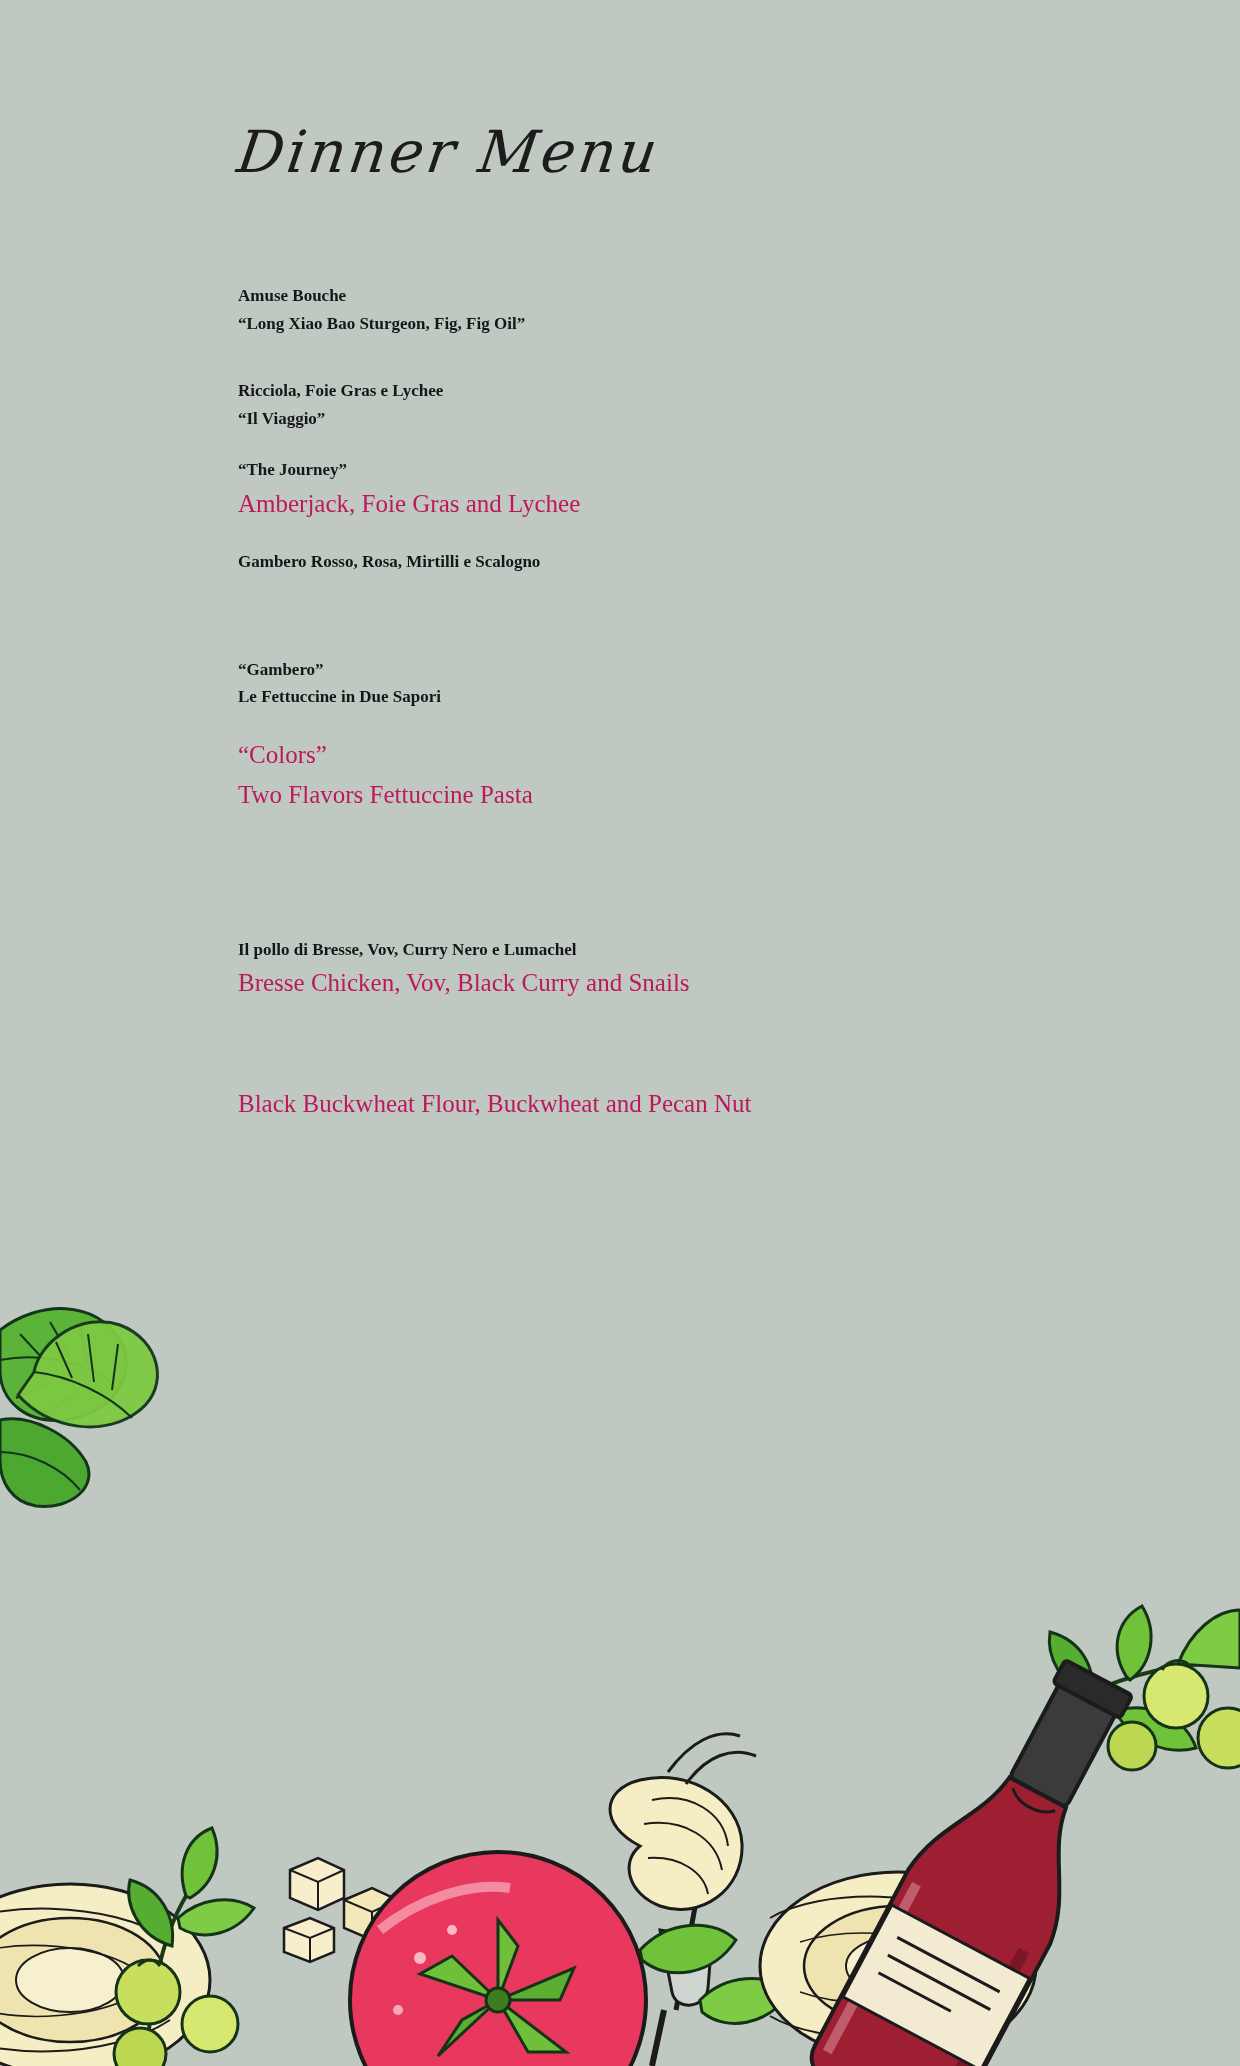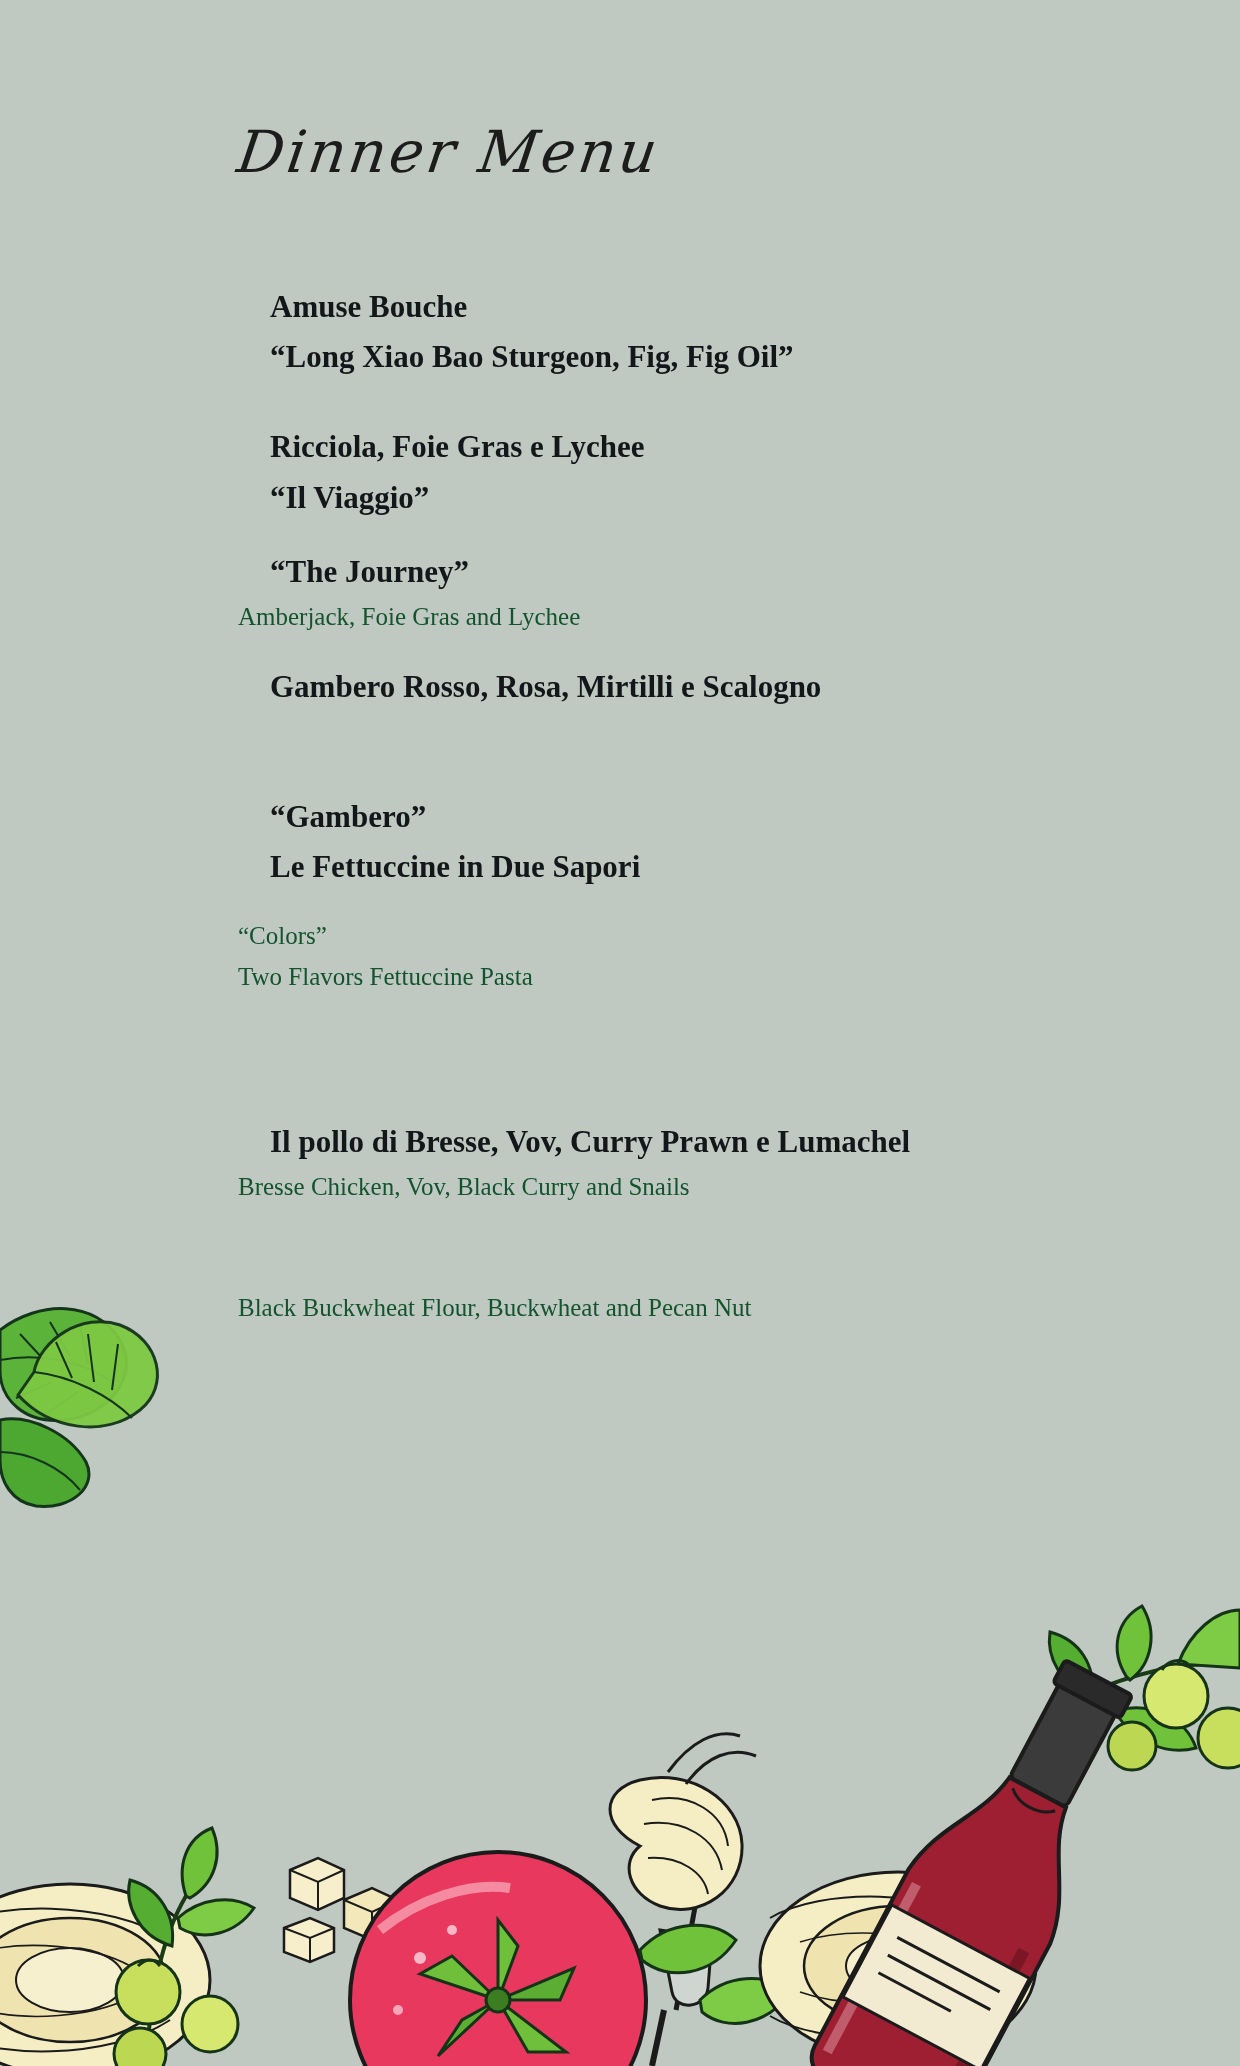--- a/index.html
+++ b/index.html
@@ -43,32 +43,31 @@
     width: 800px;
   }
 
   .course {
     margin-bottom: 0;
   }
 
   .line-it {
     font-family: "Liberation Serif", serif;
     font-weight: bold;
-    font-size: 31px;
+    font-size: 17px;
     color: #14171a;
     line-height: 1.62;
     white-space: nowrap;
-    margin-left: 32px;
   }
 
   .line-en {
     font-family: "Liberation Serif", serif;
     font-weight: normal;
     font-size: 25px;
-    color: #14532d;
+    color: #be185d;
     line-height: 1.62;
     white-space: nowrap;
   }
 
   .gap-sm { height: 24px; }
   .gap-md { height: 40px; }
   .gap-xl { height: 80px; }
 
   
   .decor {
@@ -119,21 +118,21 @@
       <div class="line-en">“Colors”</div>
       <div class="line-en">Two Flavors Fettuccine Pasta</div>
     </div>
 
     <div class="gap-md"></div>
 
 
     <div class="gap-xl"></div>
 
     <div class="course">
-      <div class="line-it">Il pollo di Bresse, Vov, Curry Prawn e Lumachel</div>
+      <div class="line-it">Il pollo di Bresse, Vov, Curry Nero e Lumachel</div>
       <div class="line-en">Bresse Chicken, Vov, Black Curry and Snails</div>
     </div>
 
     <div class="gap-xl"></div>
 
     <div class="course">
       <div class="line-en"> Black Buckwheat Flour, Buckwheat and Pecan Nut</div>
     </div>
 
   </div>

